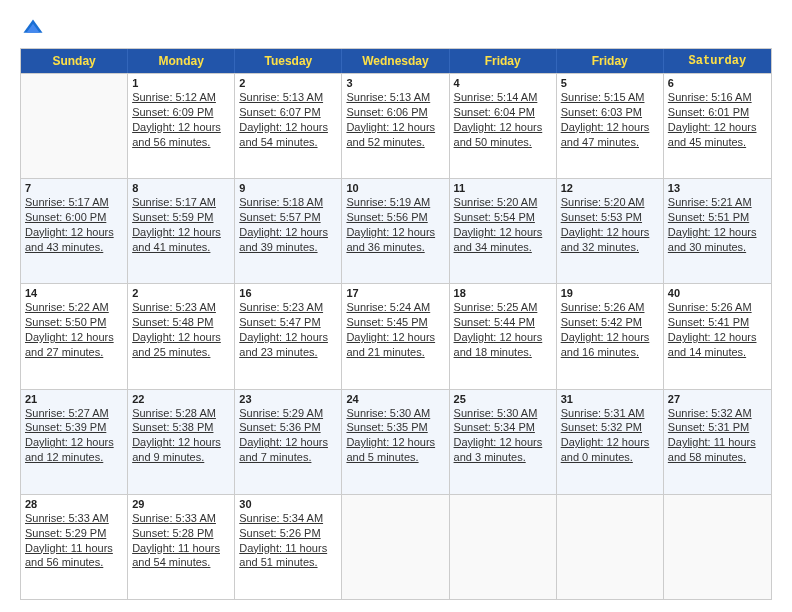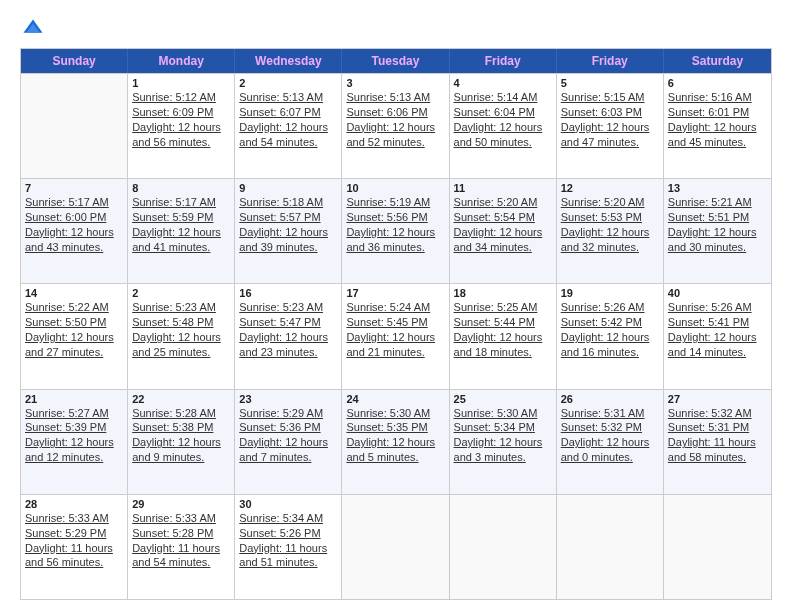--- a/index.html
+++ b/index.html
@@ -59,28 +59,28 @@
       display: flex;
       flex-direction: column;
       border: 1px solid #ccc;
     }
     .cal-header-row {
       display: grid;
       grid-template-columns: repeat(7, 1fr);
       background: #2255aa;
     }
     .cal-header-cell {
-      color: #f0abfc;
+      color: #fde047;
       font-size: 12px;
       font-weight: bold;
       text-align: center;
       padding: 5px 2px;
       border-right: 1px solid #3366bb;
     }
-    .cal-header-cell:last-child { border-right: none; }
+    .cal-header-cell:last-child { border-right: none; font-family: Liberation Mono, monospace; }
     .cal-body {
       display: flex;
       flex-direction: column;
       flex: 1;
     }
     .cal-row {
       display: grid;
       grid-template-columns: repeat(7, 1fr);
       flex: 1;
       border-top: 1px solid #ccc;
@@ -133,22 +133,22 @@
     <div class="title-block">
       <div class="month-year"></div>
       <div class="location"></div>
     </div>
   </div>
 
   <div class="calendar">
     <div class="cal-header-row">
     <div class="cal-header-cell">Sunday</div>
         <div class="cal-header-cell">Monday</div>
+        <div class="cal-header-cell">Tuesday</div>
         <div class="cal-header-cell">Wednesday</div>
-        <div class="cal-header-cell">Tuesday</div>
         <div class="cal-header-cell">Friday</div>
         <div class="cal-header-cell">Friday</div>
         <div class="cal-header-cell">Saturday</div>
       </div>
     <div class="cal-body">
     <div class="cal-row">
           <div class="cal-cell empty"></div>
           <div class="cal-cell">
             <span class="day-num">1</span>
             <div class="cell-info">Sunrise: 5:12 AM<br>Sunset: 6:09 PM<br>Daylight: 12 hours<br>and 56 minutes.</div>
@@ -249,21 +249,21 @@
           </div>
           <div class="cal-cell">
             <span class="day-num">24</span>
             <div class="cell-info">Sunrise: 5:30 AM<br>Sunset: 5:35 PM<br>Daylight: 12 hours<br>and 5 minutes.</div>
           </div>
           <div class="cal-cell">
             <span class="day-num">25</span>
             <div class="cell-info">Sunrise: 5:30 AM<br>Sunset: 5:34 PM<br>Daylight: 12 hours<br>and 3 minutes.</div>
           </div>
           <div class="cal-cell">
-            <span class="day-num">26</span>
+            <span class="day-num">31</span>
             <div class="cell-info">Sunrise: 5:31 AM<br>Sunset: 5:32 PM<br>Daylight: 12 hours<br>and 0 minutes.</div>
           </div>
           <div class="cal-cell">
             <span class="day-num">27</span>
             <div class="cell-info">Sunrise: 5:32 AM<br>Sunset: 5:31 PM<br>Daylight: 11 hours<br>and 58 minutes.</div>
           </div>
         </div>
         <div class="cal-row">
           <div class="cal-cell">
             <span class="day-num">28</span>

